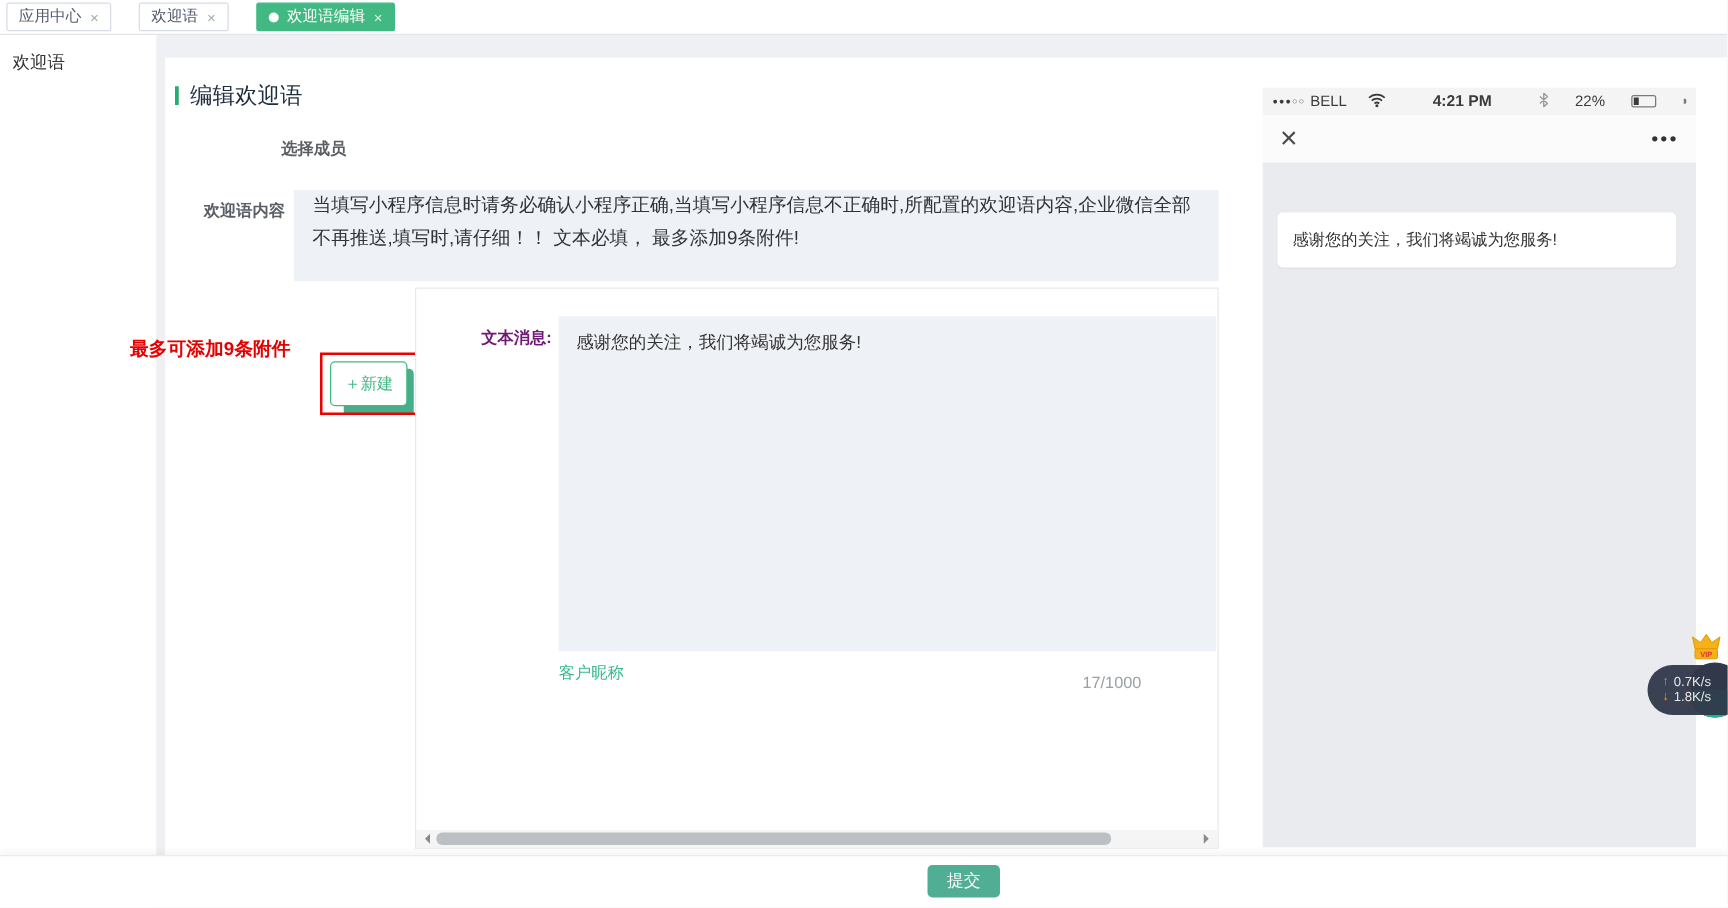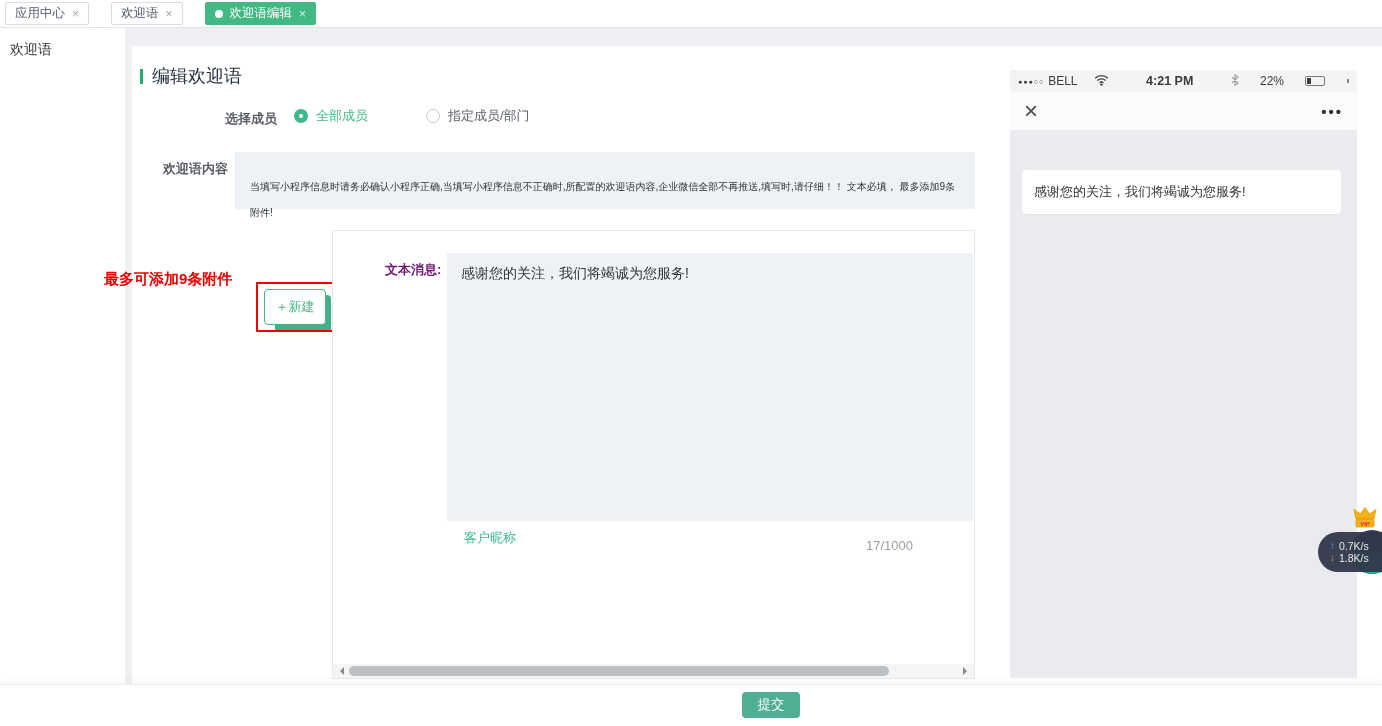--- a/index.html
+++ b/index.html
@@ -35,37 +35,37 @@
   .member-row { position:absolute; left:294px; top:107px; display:flex; align-items:center; font-size:13px; }
   .radio { width:14px; height:14px; border-radius:50%; position:relative; cursor:pointer; flex:0 0 auto; }
   .radio.sel { background:#3cb88a; }
   .radio.sel::after { content:""; position:absolute; left:5px; top:5px; width:4px; height:4px; border-radius:50%; background:#fff; }
   .radio.unsel { background:#fff; border:1px solid #c6c9cf; }
   .opt-label { margin:0 0 0 8px; }
   .opt-label.on { color:#42b983; }
   .opt-label.off { color:#5a5e66; }
   .opt-gap { width:58px; }
 
-  .notice { position:absolute; left:235px; top:152px; width:740px; height:57px; background:#eef1f6;
-            font-size:10px; color:#2f3438; line-height:26px; padding:22px 15px; }
+  .notice { position:absolute; left:235px; top:152px; width:740px; height:73px; background:#eef1f6;
+            font-size:15px; color:#2f3438; line-height:26px; padding:0 15px; }
 
   
   .red-note { position:absolute; left:104px; top:270px; font-size:15px; font-weight:bold; color:#e60000; }
   .text-tab { position:absolute; left:275px; top:247px; width:56px; height:36px; background:#46ae89; color:#fff;
               font-size:14px; border-radius:4px 4px 0 0; display:flex; align-items:center; justify-content:center; cursor:pointer;margin-top:48px; }
   .new-btn { position:absolute; left:264px; top:289px; width:62px; height:36px; background:#fff; color:#42b983;
              border:1px solid #42b983; border-radius:4px; font-size:13px; display:flex; align-items:center; justify-content:center; cursor:pointer; }
   .red-box { position:absolute; left:256px; top:282px; width:78px; height:50px; border:2px solid #ee0000; pointer-events:none; }
 
   .panel { position:absolute; left:332px; top:230px; width:643px; height:449px; background:#fff; border:1px solid #e6e9ec; }
   .msg-label { position:absolute; left:385px; top:261px; font-size:13px; font-weight:bold; color:#701a75; }
   .msg-area { position:absolute; left:447px; top:253px; width:526px; height:268px; background:#eef1f5;
               padding:12px 14px; font-size:14px; color:#333; cursor:text; }
   .counter { position:absolute; left:866px; top:492px; font-size:13px; color:#9aa0a6;margin-top:46px; }
-  .nickname { position:absolute; left:464px; top:529px; font-size:13px; color:#3cb88a; cursor:pointer; }
+  .nickname { position:absolute; left:447px; top:529px; font-size:13px; color:#3cb88a; cursor:pointer; }
 
   .hscroll { position:absolute; left:333px; top:664px; width:641px; height:14px; background:#f5f5f5;
              display:flex; align-items:center; }
   .arr { width:0; height:0; border:4px solid transparent; margin:0 3px; }
   .arr.left  { border-right-color:#8a8a8a; }
   .arr.right { border-left-color:#8a8a8a; margin-left:auto; }
   .thumb { position:absolute; left:16px; top:2px; width:540px; height:10px; background:#bcbfc3; border-radius:5px; cursor:grab; }
 
   
   .phone { position:absolute; left:1010px; top:70px; width:347px; height:608px; overflow:hidden; }
@@ -125,27 +125,20 @@
   </div>
 
   <div class="card"></div>
 
   <div class="section-title">
     <span class="bar"></span>
     <span class="txt">编辑欢迎语</span>
   </div>
 
   <div class="form-label lbl-member">选择成员</div>
-  <div class="member-row">
-    <span class="radio sel"></span>
-    <span class="opt-label on">全部成员</span>
-    <span class="opt-gap"></span>
-    <span class="radio unsel"></span>
-    <span class="opt-label off">指定成员/部门</span>
-  </div>
 
   <div class="form-label lbl-content">欢迎语内容</div>
   <div class="notice">当填写小程序信息时请务必确认小程序正确,当填写小程序信息不正确时,所配置的欢迎语内容,企业微信全部不再推送,填写时,请仔细！！ 文本必填， 最多添加9条附件!</div>
 
   <div class="red-note">最多可添加9条附件</div>
   <div class="text-tab">文本</div>
   <div class="new-btn">＋新建</div>
   <div class="red-box"></div>
 
   <div class="panel"></div>

